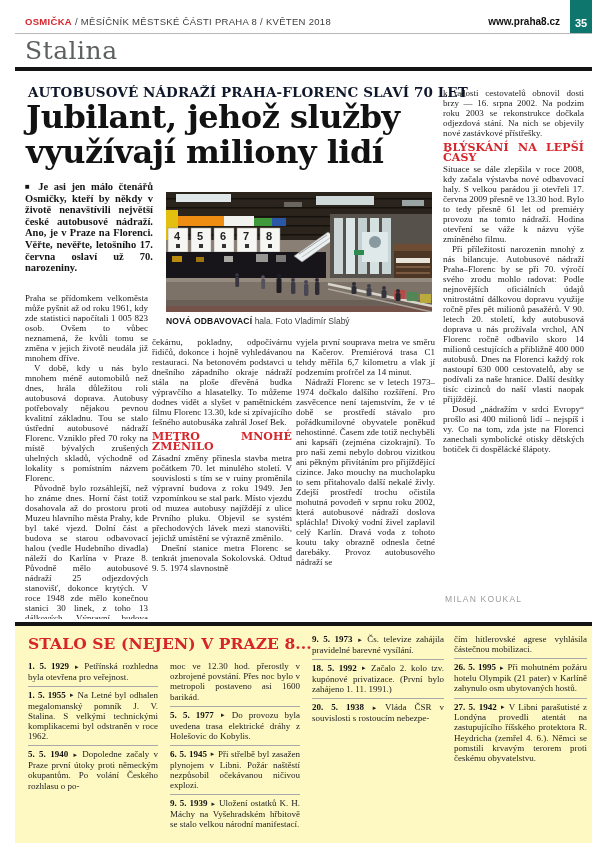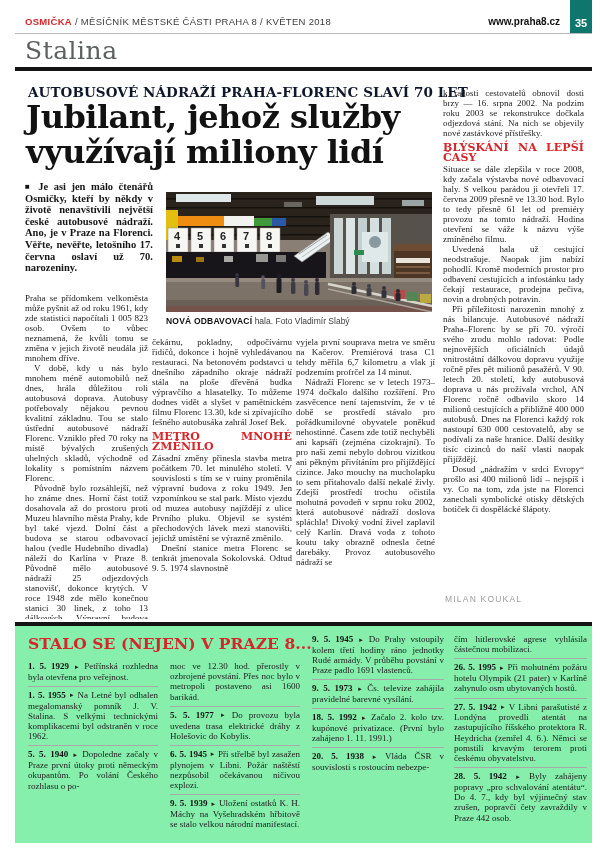--- a/index.html
+++ b/index.html
@@ -39,21 +39,21 @@
   .body-col h3.subhead + p.para{text-indent:0;}
   #byline{left:445px;top:594px;font-family:"Liberation Sans",sans-serif;font-size:8.5px;letter-spacing:1.2px;color:#9c9c9c;}
 
   
   #photo{left:166px;top:192px;width:266px;height:120px;background:#8a7f74;}
   #photo svg{display:block;width:266px;height:120px;}
   #caption{left:166px;top:316px;width:266px;font-family:"Liberation Sans",sans-serif;font-size:8.5px;color:#3c3c3c;}
   #caption b{color:#101010;letter-spacing:.2px;}
 
   
-  #timeline{left:15px;top:622px;width:577px;height:217px;background:#86efac;border-top:4px solid #141414;}
+  #timeline{left:15px;top:622px;width:577px;height:217px;background:#fef9c3;border-top:4px solid #141414;}
   #timeline-title{left:13px;top:8px;font-family:"DejaVu Serif",serif;font-weight:700;font-size:15.5px;color:#d6252b;letter-spacing:.1px;white-space:nowrap;}
   .tcol{position:absolute;width:130px;font-size:9px;line-height:10.2px;text-align:justify;overflow:hidden;hyphens:auto;}
   #tcol1{left:13px;top:35px;height:172px;}
   #tcol2{left:155px;top:35px;height:172px;}
   #tcol3{left:297px;top:8px;height:200px;width:132px;}
   #tcol4{left:439px;top:8px;height:200px;width:133px;}
   .entry{padding:3px 0 4px;border-top:1px solid #a9a9a9;}
   .tcol .entry:first-child{border-top:none;padding-top:0;}
   .entry b{font-weight:700;color:#111;}
   .entry .emark{font-size:7px;vertical-align:.5px;color:#222;padding:0 1px;}
@@ -94,21 +94,20 @@
     <p class="para">Dnešní stanice metra Florenc se tenkrát jmenovala Sokolovská. Odtud 9. 5. 1974 slavnostně</p>
   </div>
 <div class="abs body-col" id="col3-body">
     <p class="para">vyjela první souprava metra ve směru na Kačerov. Premiérová trasa C1 tehdy měřila 6,7 kilometru a vlak jí podzemím profrčel za 14 minut.</p>
     <p class="para">Nádraží Florenc se v letech 1973–1974 dočkalo dalšího rozšíření. Pro zasvěcence není tajemstvím, že v té době se prostředí stávalo pro pořádkumilovné obyvatele poněkud nehostinné. Časem zde totiž nechyběli ani kapsáři (zejména cizokrajní). To pro naši zemi nebylo dobrou vizitkou ani pěkným přivítáním pro přijíždějící cizince. Jako mouchy na mucholapku to sem přitahovalo další nekalé živly. Zdejší prostředí trochu očistila mohutná povodeň v srpnu roku 2002, která autobusové nádraží doslova spláchla! Divoký vodní živel zaplavil celý Karlín. Dravá voda z tohoto koutu taky obrazně odnesla četné darebáky. Provoz autobusového nádraží se</p>
   </div>
 <div class="abs body-col" id="col4-body">
     <p class="para">k radosti cestovatelů obnovil dosti brzy — 16. srpna 2002. Na podzim roku 2003 se rekonstrukce dočkala odjezdová stání. Na nich se objevily nové zastávkové přístřešky.</p>
     <h3 class="subhead">BLÝSKÁNÍ NA LEPŠÍ ČASY</h3>
     <p class="para">Situace se dále zlepšila v roce 2008, kdy začala výstavba nové odbavovací haly. S velkou parádou ji otevřeli 17. června 2009 přesně ve 13.30 hod. Bylo to tedy přesně 61 let od premiéry provozu na tomto nádraží. Hodina otevření se váže k názvu výše zmíněného filmu.</p>
-    <p class="para">Uvedená hala už cestující neodstrašuje. Naopak jim nabízí pohodlí. Kromě moderních prostor pro odbavení cestujících a infostánku tady čekají restaurace, prodejna pečiva, novin a drobných potravin.</p>
     <p class="para">Při příležitosti narozenin mnohý z nás bilancuje. Autobusové nádraží Praha–Florenc by se při 70. výročí svého zrodu mohlo radovat: Podle nejnovějších oficiálních údajů vnitrostátní dálkovou dopravu využije ročně přes pět milionů pasažérů. V 90. letech 20. století, kdy autobusová doprava u nás prožívala vrchol, AN Florenc ročně odbavilo skoro 14 milionů cestujících a přibližně 400&nbsp;000 autobusů. Dnes na Florenci každý rok nastoupí 630&nbsp;000 cestovatelů, aby se podívali za naše hranice. Další desítky tisíc cizinců do naší vlasti naopak přijíždějí.</p>
     <p class="para">Dosud „nádražím v srdci Evropy“ prošlo asi 400 milionů lidí – nejspíš i vy. Co na tom, zda jste na Florenci zanechali symbolické otisky dětských botiček či dospělácké šlápoty.</p>
   </div>
 <div class="abs" id="byline">MILAN KOUKAL</div>
 
 <div class="abs" id="photo">
   <svg viewBox="0 0 266 120" xmlns="http://www.w3.org/2000/svg">
 
     <g>
       <rect x="0" y="0" width="266" height="48" fill="#2a241c"></rect>
@@ -256,24 +255,22 @@
       <div class="entry"><b>1. 5. 1955 </b><span class="emark">▸</span> Na Letné byl odhalen megalomanský pomník J. V. Stalina. S velkými technickými komplikacemi byl odstraněn v roce 1962.</div>
       <div class="entry"><b>5. 5. 1940 </b><span class="emark">▸</span> Dopoledne začaly v Praze první útoky proti německým okupantům. Po volání Českého rozhlasu o po-</div>
     </div>
   <div class="tcol" id="tcol2">
       <div class="entry">moc ve 12.30 hod. přerostly v ozbrojené povstání. Přes noc bylo v metropoli postaveno asi 1600 barikád.</div>
       <div class="entry"><b>5. 5. 1977 </b><span class="emark">▸</span> Do provozu byla uvedena trasa elektrické dráhy z Holešovic do Kobylis.</div>
       <div class="entry"><b>6. 5. 1945 </b><span class="emark">▸</span> Při střelbě byl zasažen plynojem v Libni. Požár naštěstí nezpůsobil očekávanou ničivou explozi.</div>
       <div class="entry"><b>9. 5. 1939 </b><span class="emark">▸</span> Uložení ostatků K. H. Máchy na Vyšehradském hřbitově se stalo velkou národní manifestací.</div>
     </div>
   <div class="tcol" id="tcol3">
-      <div class="entry"><b>9. 5. 1945 </b><span class="emark">▸</span> Do Prahy vstoupily kolem třetí hodiny ráno jednotky Rudé armády. V průběhu povstání v Praze padlo 1691 vlastenců.</div>
       <div class="entry"><b>9. 5. 1973 </b><span class="emark">▸</span> Čs. televize zahájila pravidelné barevné vysílání.</div>
       <div class="entry"><b>18. 5. 1992 </b><span class="emark">▸</span> Začalo 2. kolo tzv. kupónové privatizace. (První bylo zahájeno 1. 11. 1991.)</div>
       <div class="entry"><b>20. 5. 1938 </b><span class="emark">▸</span> Vláda ČSR v souvislosti s rostoucím nebezpe-</div>
     </div>
   <div class="tcol" id="tcol4">
       <div class="entry">čím hitlerovské agrese vyhlásila částečnou mobilizaci.</div>
       <div class="entry"><b>26. 5. 1995 </b><span class="emark">▸</span> Při mohutném požáru hotelu Olympik (21 pater) v Karlíně zahynulo osm ubytovaných hostů.</div>
       <div class="entry"><b>27. 5. 1942 </b><span class="emark">▸</span> V Libni parašutisté z Londýna provedli atentát na zastupujícího říšského protektora R. Heydricha (zemřel 4. 6.). Němci se pomstili krvavým terorem proti českému obyvatelstvu.</div>
-      <div class="entry"><b>28. 5. 1942 </b><span class="emark">▸</span> Byly zahájeny popravy „pro schvalování atentátu“. Do 4. 7., kdy byl výjimečný stav zrušen, popravčí čety zavraždily v Praze 442 osob.</div>
     </div>
 </div>
 
 </body></html>

